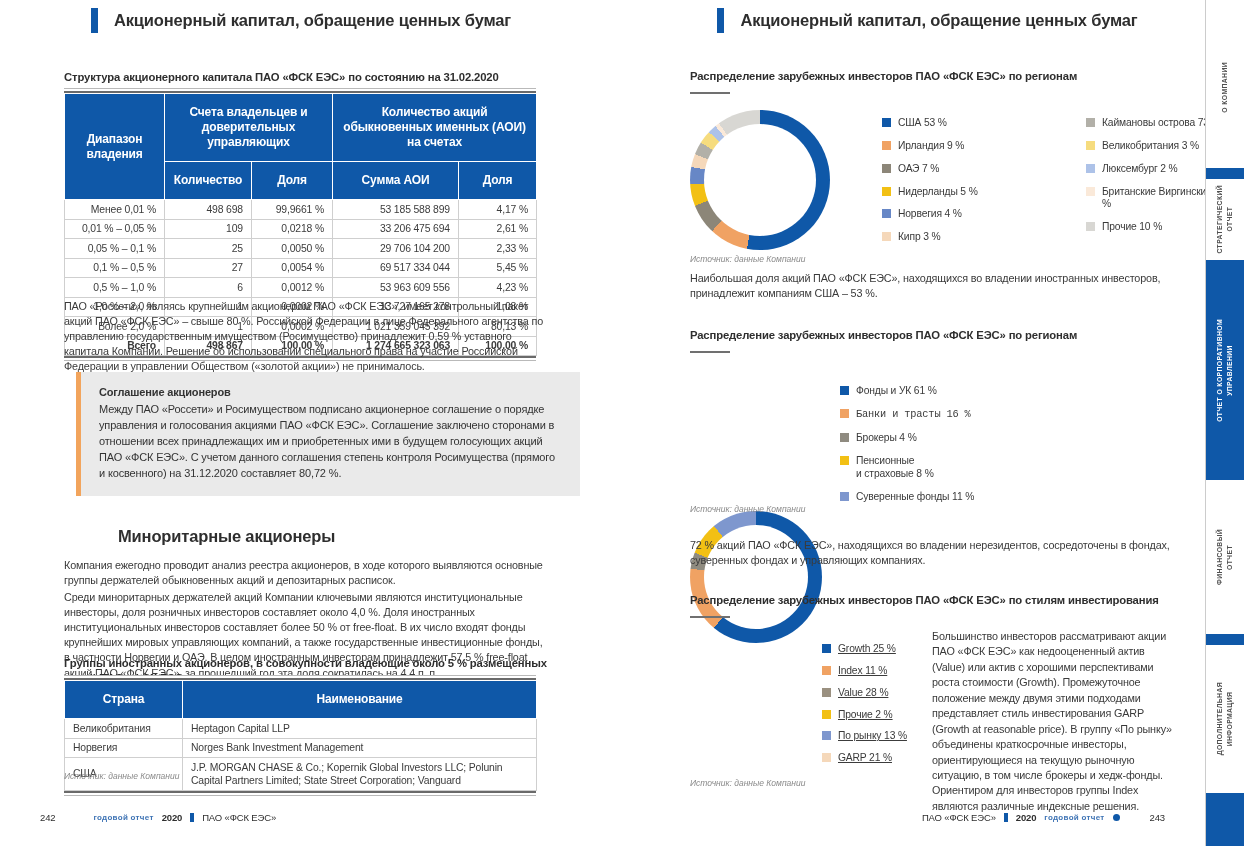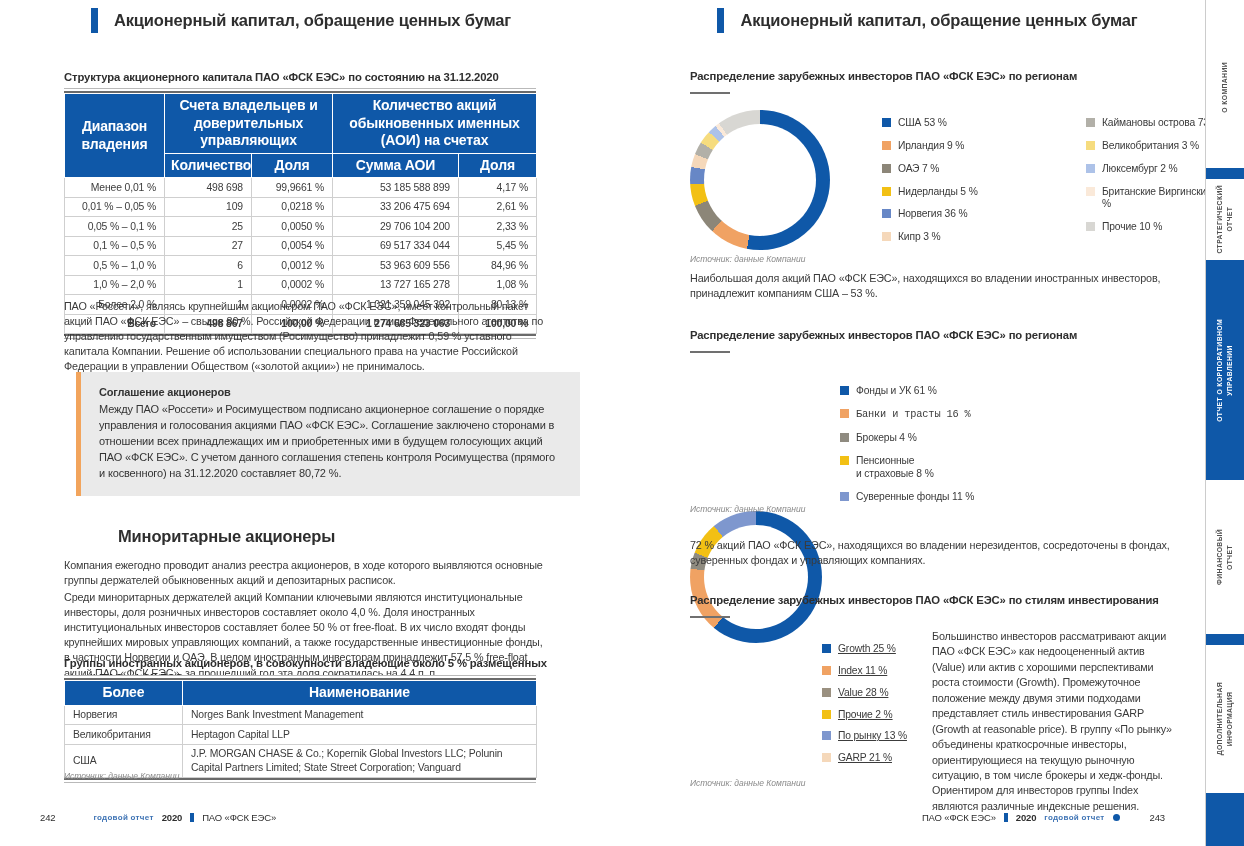--- a/index.html
+++ b/index.html
@@ -23,22 +23,22 @@
   
   .para{font-size:10.8px;line-height:1.4;color:#3A3A3A;}
   .block-title{font-size:11.3px;font-weight:bold;color:#2E2E2E;line-height:1.3;}
   .src{font-size:8.5px;font-style:italic;color:var(--src);letter-spacing:0;}
 
   
   .tbl-frame{border-top:1px solid #B9B9B9;border-bottom:1px solid #B9B9B9;padding:2px 0;background:#fff;}
   .tbl-inner{border-top:2px solid #6A6A6A;border-bottom:2px solid #6A6A6A;}
   table.data-table{border-collapse:collapse;width:100%;table-layout:fixed;}
   table.data-table th{
-    background:var(--blue);color:#fff;font-weight:bold;font-size:14px;
-    border:1px solid #FFF;padding:3px 6px;text-align:center;vertical-align:middle;line-height:1.25;
+    background:var(--blue);color:#fff;font-weight:bold;font-size:12px;
+    border:1px solid #FFF;padding:11px 6px;text-align:center;vertical-align:middle;line-height:1.25;
   }
   table.data-table td{
     border:1px solid #CFCFCF;padding:2.5px 8px;font-size:10.4px;background:#fff;line-height:1.3;
   }
   #table1 td{text-align:right;}
   #table2 td{text-align:left;}
   tr.total-row td{font-weight:bold;border-top:1px solid #9A9A9A;}
 
   
   .callout{
@@ -80,21 +80,21 @@
   .side-sep{position:absolute;left:0;width:39px;background:var(--blue);}
 </style>
 </head>
 <body>
 
 <div class="abs page-header" style="left:64px;top:8px;width:474px;">
   <div class="header-bar"></div>
   <div class="header-title">Акционерный капитал, обращение ценных бумаг</div>
 </div>
 
-<div class="abs block-title" style="left:64px;top:70px;width:480px;">Структура акционерного капитала ПАО «ФСК ЕЭС» по состоянию на 31.12.2020</div>
+<div class="abs block-title" style="left:64px;top:70px;width:480px;">Структура акционерного капитала ПАО «ФСК ЕЭС» по состоянию на 31.02.2020</div>
 
 <div class="abs tbl-frame" style="left:64px;top:88px;width:472px;">
   <div class="tbl-inner">
     <table class="data-table" id="table1">
         <colgroup>
           <col style="width: 100px;">
           <col style="width: 87px;">
           <col style="width: 81px;">
           <col style="width: 126px;">
           <col style="width: 78px;">
@@ -139,21 +139,21 @@
             <td>27</td>
             <td>0,0054 %</td>
             <td>69 517 334 044</td>
             <td>5,45 %</td>
           </tr>
           <tr>
             <td>0,5 % – 1,0 %</td>
             <td>6</td>
             <td>0,0012 %</td>
             <td>53 963 609 556</td>
-            <td>84,96 %</td>
+            <td>4,23 %</td>
           </tr>
           <tr>
             <td>1,0 % – 2,0 %</td>
             <td>1</td>
             <td>0,0002 %</td>
             <td>13 727 165 278</td>
             <td>1,08 %</td>
           </tr>
           <tr>
             <td>Более 2,0 %</td>
@@ -190,32 +190,32 @@
 
 <div class="abs tbl-frame" style="left:64px;top:675px;width:472px;">
   <div class="tbl-inner">
     <table class="data-table" id="table2">
         <colgroup>
           <col style="width: 118px;">
           <col style="width: 354px;">
         </colgroup>
         <thead>
           <tr>
-            <th>Более</th>
+            <th>Страна</th>
             <th>Наименование</th>
           </tr>
         </thead>
         <tbody>
           <tr>
+            <td>Великобритания</td>
+            <td>Heptagon Capital LLP</td>
+          </tr>
+          <tr>
             <td>Норвегия</td>
             <td>Norges Bank Investment Management</td>
-          </tr>
-          <tr>
-            <td>Великобритания</td>
-            <td>Heptagon Capital LLP</td>
           </tr>
           <tr>
             <td>США</td>
             <td>J.P. MORGAN CHASE &amp; Co.; Kopernik Global Investors LLC; Polunin Capital Partners Limited; State Street Corporation; Vanguard</td>
           </tr>
         </tbody>
       </table>
   </div>
 </div>
 
@@ -237,21 +237,21 @@
 
 <div class="abs chart-title" style="left:690px;top:70px;width:475px;">Распределение зарубежных инвесторов ПАО «ФСК ЕЭС» по регионам</div>
 <div class="abs chart-underline" style="left:690px;top:92px;"></div>
 <div class="abs donut" style="left: 690px; top: 110px; width: 140px; height: 140px; background: conic-gradient(rgb(15, 88, 168) 0%, rgb(15, 88, 168) 53%, rgb(240, 162, 99) 53%, rgb(240, 162, 99) 62%, rgb(140, 134, 120) 62%, rgb(140, 134, 120) 69%, rgb(242, 192, 20) 69%, rgb(242, 192, 20) 74%, rgb(103, 135, 198) 74%, rgb(103, 135, 198) 78%, rgb(245, 216, 186) 78%, rgb(245, 216, 186) 81%, rgb(178, 176, 168) 81%, rgb(178, 176, 168) 84%, rgb(246, 220, 126) 84%, rgb(246, 220, 126) 87%, rgb(173, 194, 232) 87%, rgb(173, 194, 232) 89%, rgb(250, 233, 217) 89%, rgb(250, 233, 217) 90%, rgb(216, 215, 211) 90%, rgb(216, 215, 211) 100%);"></div>
 <div class="abs legend" style="left:882px;top:117px;">
     <div class="legend-col" style="width: 178px;">
       <div class="legend-item" style="margin-bottom: 10px;"><span class="legend-swatch" style="background: rgb(15, 88, 168);"></span><span>США 53 %</span></div>
       <div class="legend-item" style="margin-bottom: 10px;"><span class="legend-swatch" style="background: rgb(240, 162, 99);"></span><span>Ирландия 9 %</span></div>
       <div class="legend-item" style="margin-bottom: 10px;"><span class="legend-swatch" style="background: rgb(140, 134, 120);"></span><span>ОАЭ 7 %</span></div>
       <div class="legend-item" style="margin-bottom: 10px;"><span class="legend-swatch" style="background: rgb(242, 192, 20);"></span><span>Нидерланды 5 %</span></div>
-      <div class="legend-item" style="margin-bottom: 10px;"><span class="legend-swatch" style="background: rgb(103, 135, 198);"></span><span>Норвегия 36 %</span></div>
+      <div class="legend-item" style="margin-bottom: 10px;"><span class="legend-swatch" style="background: rgb(103, 135, 198);"></span><span>Норвегия 4 %</span></div>
       <div class="legend-item" style="margin-bottom: 10px;"><span class="legend-swatch" style="background: rgb(245, 216, 186);"></span><span>Кипр 3 %</span></div>
     </div>
     <div class="legend-col" style="width: 178px;">
       <div class="legend-item" style="margin-bottom: 10px;"><span class="legend-swatch" style="background: rgb(178, 176, 168);"></span><span>Каймановы острова 73 %</span></div>
       <div class="legend-item" style="margin-bottom: 10px;"><span class="legend-swatch" style="background: rgb(246, 220, 126);"></span><span>Великобритания 3 %</span></div>
       <div class="legend-item" style="margin-bottom: 10px;"><span class="legend-swatch" style="background: rgb(173, 194, 232);"></span><span>Люксембург 2 %</span></div>
       <div class="legend-item" style="margin-bottom: 10px;"><span class="legend-swatch" style="background: rgb(250, 233, 217);"></span><span>Британские Виргинские острова 1 %</span></div>
       <div class="legend-item" style="margin-bottom: 10px;"><span class="legend-swatch" style="background: rgb(216, 215, 211);"></span><span>Прочие 10 %</span></div>
     </div>
   </div>

